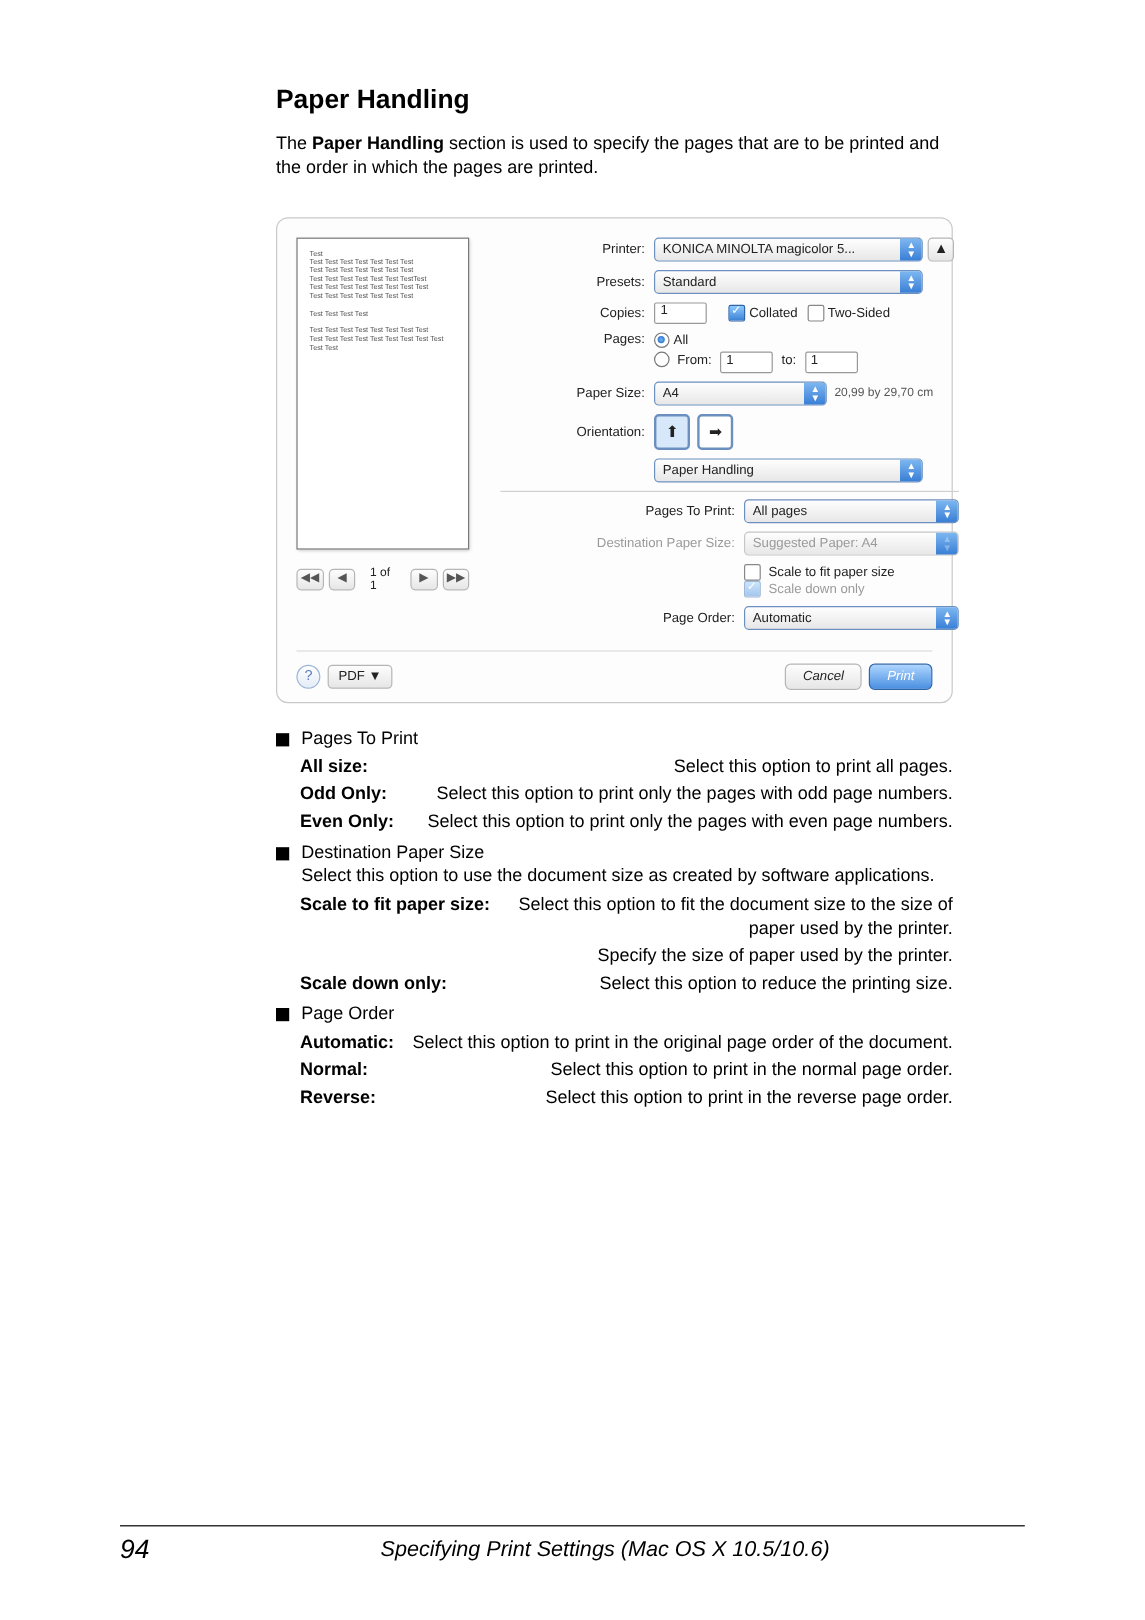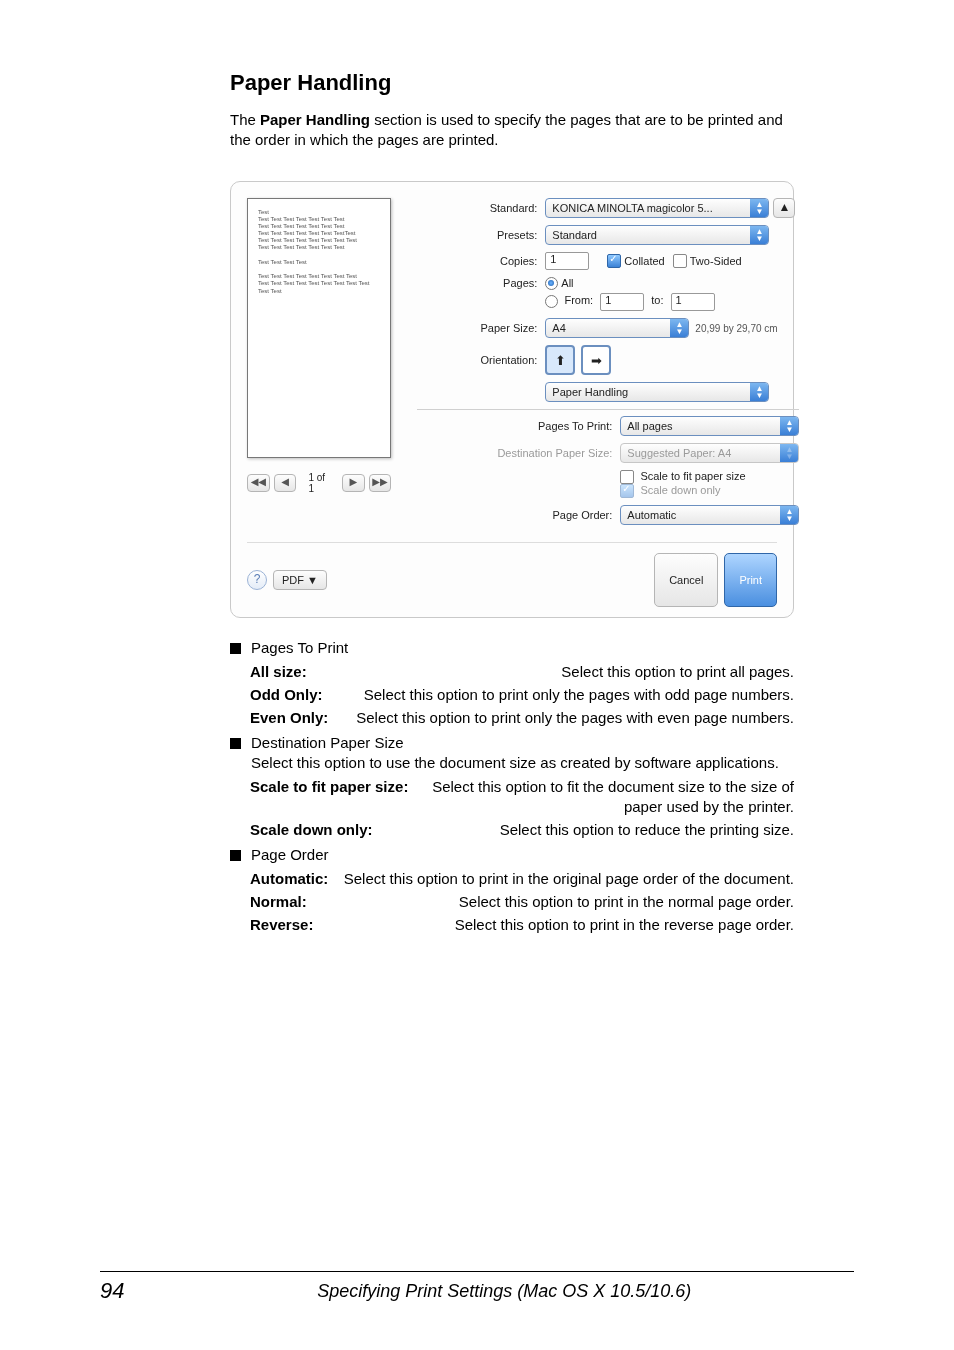--- a/index.html
+++ b/index.html
@@ -32,21 +32,21 @@
   .human{font-size:13px;}
   .size-note{font-size:10px;color:#555;margin-left:6px;}
   .sub-panel{border-top:1px solid #d0d0d0;margin-top:6px;padding-top:6px;}
   .sub-row{display:flex;align-items:center;margin-bottom:7px;}
   .sub-lbl{width:195px;text-align:right;padding-right:8px;font-size:11px;}
   .disabled{color:#9a9a9a;}
   .dlg-footer{display:flex;align-items:center;margin-top:10px;border-top:1px solid #ddd;padding-top:10px;}
   .help{width:18px;height:18px;border:1px solid #9bb3d6;border-radius:50%;color:#5a7db6;text-align:center;line-height:16px;font-size:12px;background:linear-gradient(#fff,#e4ecf7);margin-right:6px;}
   .pdf-btn{border:1px solid #b5b5b5;border-radius:4px;background:linear-gradient(#fdfdfd,#e6e6e6);height:18px;padding:0 8px;font-size:11px;display:flex;align-items:center;}
   .spacer{flex:1;}
-  .btn{border:1px solid #b5b5b5;border-radius:5px;height:20px;padding:16px 14px;font-size:11px;margin-left:6px;background:linear-gradient(#fdfdfd,#e6e6e6);display:flex;align-items:center;}
+  .btn{border:1px solid #b5b5b5;border-radius:5px;height:20px;padding:0 14px;font-size:11px;margin-left:6px;background:linear-gradient(#fdfdfd,#e6e6e6);display:flex;align-items:center;font-style:italic;}
   .btn.primary{background:linear-gradient(#aed5ff,#4a8fe0);border-color:#2f66a8;color:#fff;}
   .status-btn{border:1px solid #b5b5b5;border-radius:4px;background:linear-gradient(#fdfdfd,#e6e6e6);width:20px;height:18px;margin-left:4px;text-align:center;line-height:16px;font-size:12px;}
   .content{margin:6px 60px 0 130px;font-size:15px;line-height:1.32;}
   .bullet-row{display:flex;align-items:flex-start;margin:6px 0 4px 0;}
   .sq{width:11px;height:11px;background:#000;margin:5px 10px 0 0;flex:none;}
   .def{display:flex;margin:3px 0 3px 20px;}
   .def .term{font-weight:bold;flex:none;}
   .def.w1 .term{width:90px;}
   .def.w2 .term{width:175px;}
   .def .desc{flex:1;text-align:right;}
@@ -73,21 +73,21 @@
           <div class="nav-btn">◀◀</div>
           <div class="nav-btn">◀</div>
           <div class="nav-label">1 of 1</div>
           <div class="nav-btn">▶</div>
           <div class="nav-btn">▶▶</div>
         </div>
       </div>
 
       <div class="form-col">
         <div class="row">
-          <div class="lbl">Standard:</div>
+          <div class="lbl">Printer:</div>
           <div class="aqua-sel" style="width:210px;">
               <span>KONICA MINOLTA magicolor 5...</span>
               <span class="arrows">▲<br>▼</span>
             </div>
           <div class="status-btn">▲</div>
         </div>
         <div class="row">
           <div class="lbl">Presets:</div>
           <div class="aqua-sel" style="width:210px;">
               <span>Standard</span>
@@ -209,20 +209,24 @@
       <div>
         <div>Destination Paper Size</div>
         <div>Select this option to use the document size as created by software applications.</div>
       </div>
     </div>
     <div class="def w2">
         <div class="term">Scale to fit paper size:</div>
         <div class="desc">Select this option to fit the document size to the size of paper used by the printer.</div>
       </div>
     <div class="def w2">
+        <div class="term"></div>
+        <div class="desc">Specify the size of paper used by the printer.</div>
+      </div>
+    <div class="def w2">
         <div class="term">Scale down only:</div>
         <div class="desc">Select this option to reduce the printing size.</div>
       </div>
 
     <div class="bullet-row">
         <div class="sq"></div>
         <div>Page Order</div>
       </div>
     <div class="def w1">
         <div class="term">Automatic:</div>

